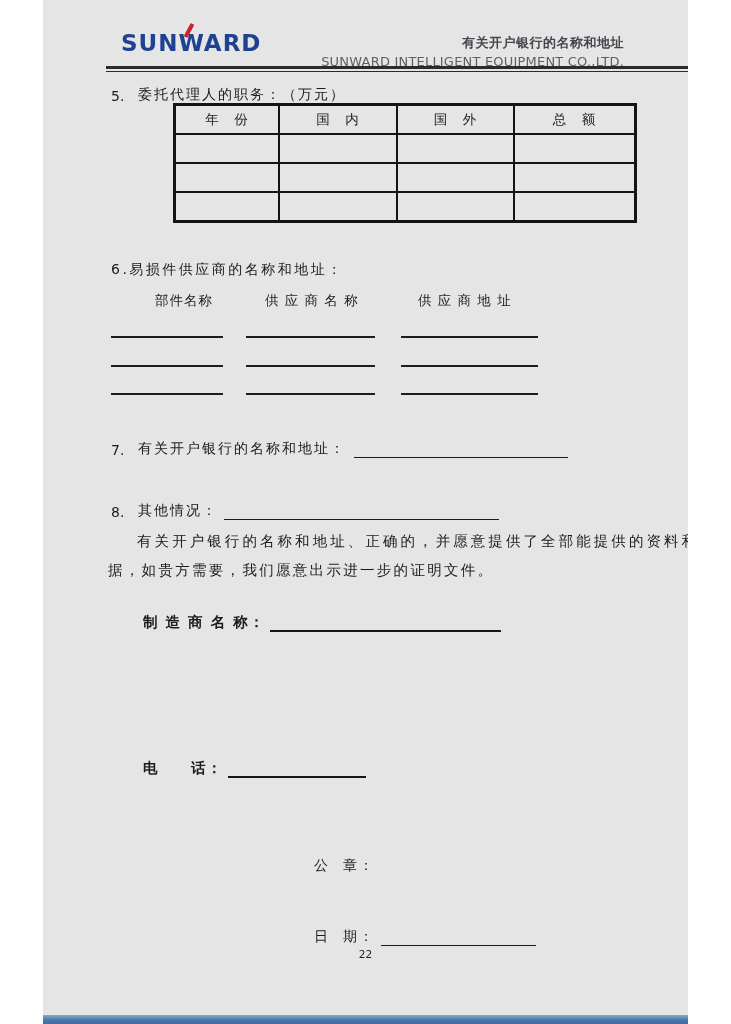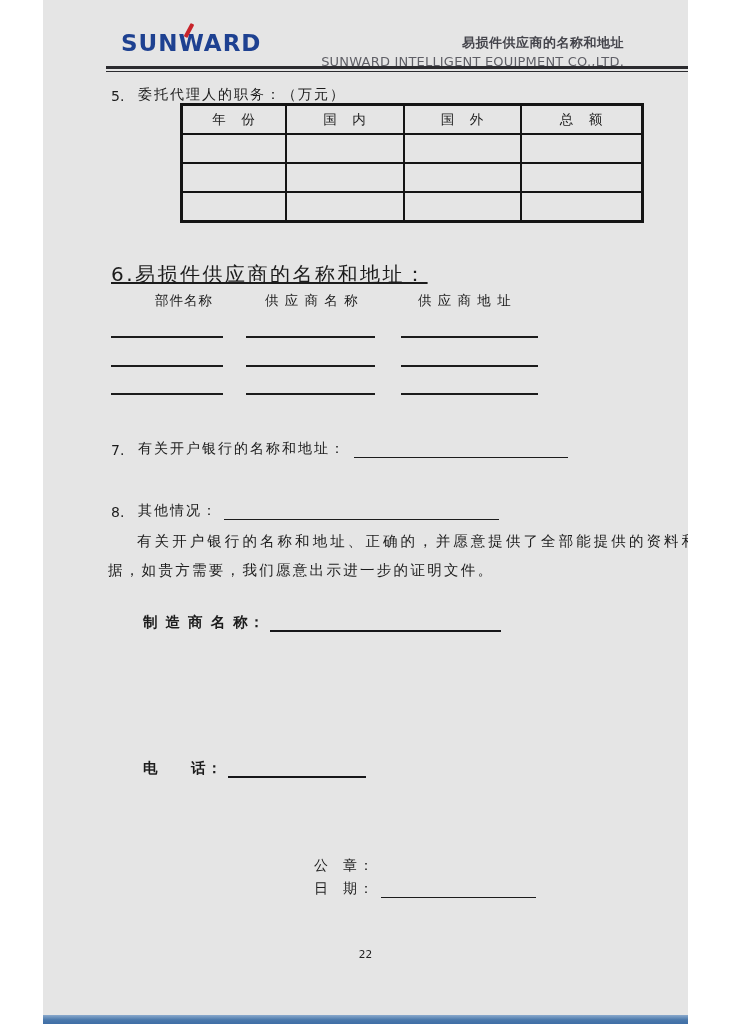--- a/index.html
+++ b/index.html
@@ -25,29 +25,29 @@
 
   
   .row { position:absolute; display:flex; align-items:flex-end; white-space:pre; }
   .num { display:inline-block; width:27px; font-size:14px; }
   .lbl { font-size:14px; letter-spacing:2px; }
   .fill  { height:3px; border-bottom:1.5px solid #1c1c1c; }
   .fill2 { height:3px; border-bottom:2px solid #17171a; }
 
   
   #sec5-title { left:68px; top:86px; }
-  .table-wrap { position:absolute; left:123px; top:103px;padding-left:14px; }
+  .table-wrap { position:absolute; left:116px; top:103px;padding-left:14px; }
   .rev-table { border-collapse:collapse; border:3px solid #141414; }
   .rev-table th, .rev-table td { border:2px solid #141414; }
   .rev-table th { font-weight:normal; font-size:13.5px; height:25px; white-space:pre; letter-spacing:1px; }
   .rev-table td { height:25px; }
   .c1 { width:100px; } .c2 { width:114px; } .c3 { width:113px; } .c4 { width:117px; }
 
   
-  #sec6-title { left:68px; top:261px; font-size:20px; letter-spacing:2.5px;text-decoration:underline; }
+  #sec6-title { left:68px; top:261px; font-size:14px; letter-spacing:2.5px; }
   .sec6-col { position:absolute; top:292px; font-size:13.5px; white-space:pre; letter-spacing:1px; }
   #s6c1 { left:112px; } #s6c2 { left:222px; } #s6c3 { left:375px; }
   .blank-line { position:absolute; height:2px; background:#1c1c1c; }
 
   
   #sec7 { left:68px; top:440px; }
   #sec8 { left:68px; top:502px; }
   #para {
     position:absolute; left:65px; top:527px; width:608px;
     font-size:14.5px; letter-spacing:2.3px; line-height:29px;
@@ -69,21 +69,21 @@
 </head>
 <body>
 
 <div class="page">
 
   <div class="logo">
     <span class="logo-text">SUNWARD</span>
     <span class="logo-accent"></span>
   </div>
   <div class="company">
-    <div class="company-cn">易损件供应商的名称和地址</div>
+    <div class="company-cn">有关开户银行的名称和地址</div>
     <div class="company-en">SUNWARD INTELLIGENT EQUIPMENT CO.,LTD.</div>
   </div>
   <div class="header-rule">
     <div class="thick"></div>
     <div class="thin"></div>
   </div>
 
   <div class="row" id="sec5-title">
     <span class="num">5.</span>
     <span class="lbl">委托代理人的职务：（万元）</span>
@@ -153,21 +153,21 @@
     <span class="fill2" style="width:231px; margin-left:5px;"></span>
   </div>
   <div class="sig" style="top:759px;font-family:Liberation Serif, serif;">
     <span>电　　话：</span>
     <span class="fill2" style="width:138px; margin-left:5px;"></span>
   </div>
 
   <div class="plain" style="left:271px; top:857px;">
     <span>公  章：</span>
   </div>
-  <div class="plain" style="left:271px; top:880px;align-items:flex-end;">
+  <div class="plain" style="left:271px; top:928px;align-items:flex-end;">
     <span>日  期：</span>
     <span class="fill" style="width:155px; margin-left:6px;"></span>
   </div>
 
   <div class="page-number">22</div>
   <div class="footer-bar"></div>
 
 </div>
 
 </body></html>

